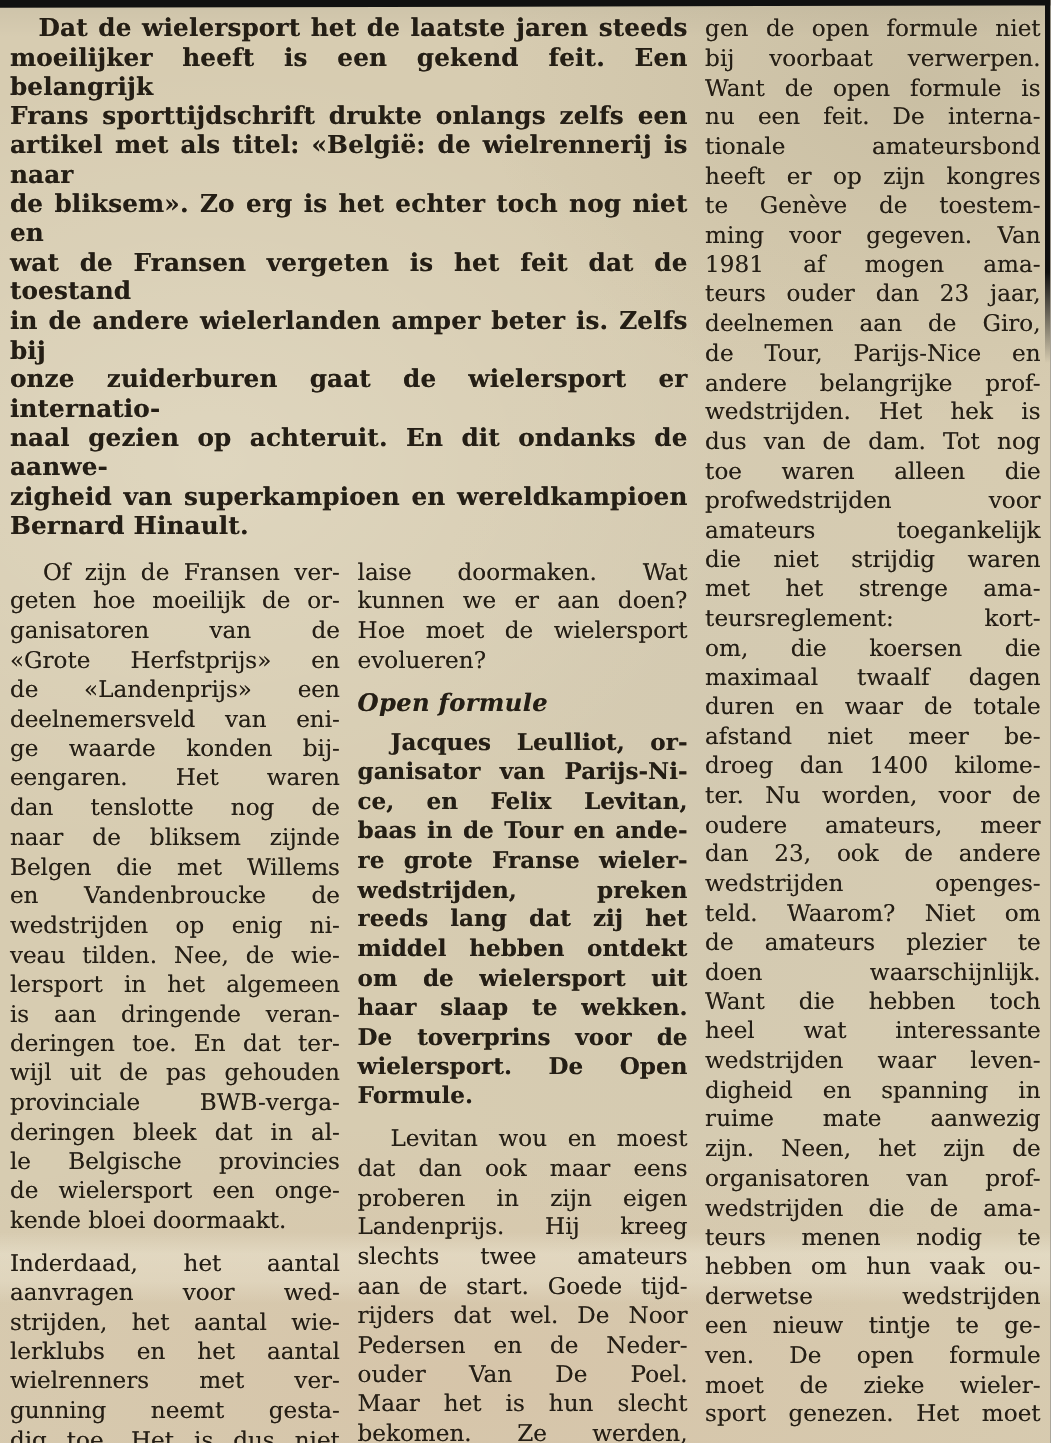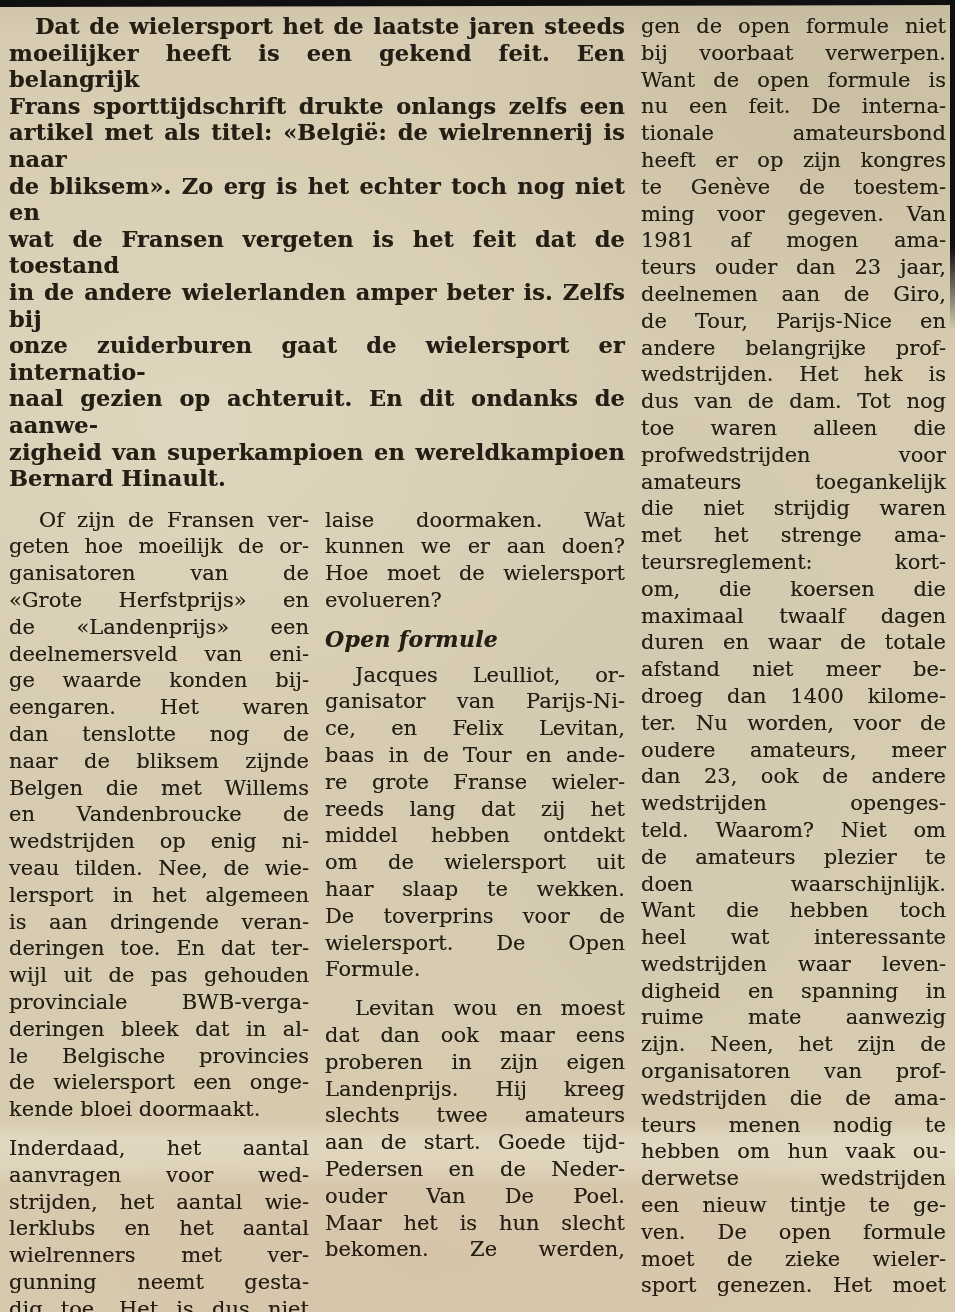--- a/index.html
+++ b/index.html
@@ -45,21 +45,21 @@
     text-shadow: 0 0 0.5px rgba(36,28,16,0.55);
   }
   .intro .line {
     font-size: 22.5px; line-height: 26.6px; font-weight: 700;
     letter-spacing: 0.1px;
   }
   .col .line, .col-right .line { font-size: 21px; line-height: 26.8px; }
 
   .block { margin: 0 0 12px 0; }
   .block:last-child { margin-bottom: 0; }
-  .block.bold .line { font-weight: 400; }
+  .block.bold .line { font-weight: 700; }
   .block.heading { margin: 3px 0 9px 0; }
   .block.heading .line {
     font-weight: 700; font-style: italic; font-size: 22px;
     text-align: left; text-align-last: left; letter-spacing: 0.3px;
   }
   .block.indent .line:first-child { text-indent: 30px; }
   .intro .line:first-child { text-indent: 26px; }
   .block.no-cut .line:last-child, .intro .line:last-child { text-align-last: left; }
 </style>
 </head>
@@ -130,35 +130,37 @@
             </div>
             <div class="block heading no-cut">
               <div class="line">Open formule</div>
             </div>
             <div class="block bold indent no-cut">
               <div class="line">Jacques Leulliot, or-</div>
               <div class="line">ganisator van Parijs-Ni-</div>
               <div class="line">ce, en Felix Levitan,</div>
               <div class="line">baas in de Tour en ande-</div>
               <div class="line">re grote Franse wieler-</div>
+              <div class="line">wedstrijden, preken</div>
               <div class="line">reeds lang dat zij het</div>
               <div class="line">middel hebben ontdekt</div>
               <div class="line">om de wielersport uit</div>
               <div class="line">haar slaap te wekken.</div>
               <div class="line">De toverprins voor de</div>
               <div class="line">wielersport. De Open</div>
               <div class="line">Formule.</div>
             </div>
             <div class="block regular indent cut">
               <div class="line">Levitan wou en moest</div>
               <div class="line">dat dan ook maar eens</div>
               <div class="line">proberen in zijn eigen</div>
               <div class="line">Landenprijs. Hij kreeg</div>
               <div class="line">slechts twee amateurs</div>
               <div class="line">aan de start. Goede tijd-</div>
+              <div class="line">rijders dat wel. De Noor</div>
               <div class="line">Pedersen en de Neder-</div>
               <div class="line">ouder Van De Poel.</div>
               <div class="line">Maar het is hun slecht</div>
               <div class="line">bekomen. Ze werden,</div>
             </div>
           </div>
       </div>
     </div>
     <div class="col-right" id="col-2">
         <div class="block regular cut">

